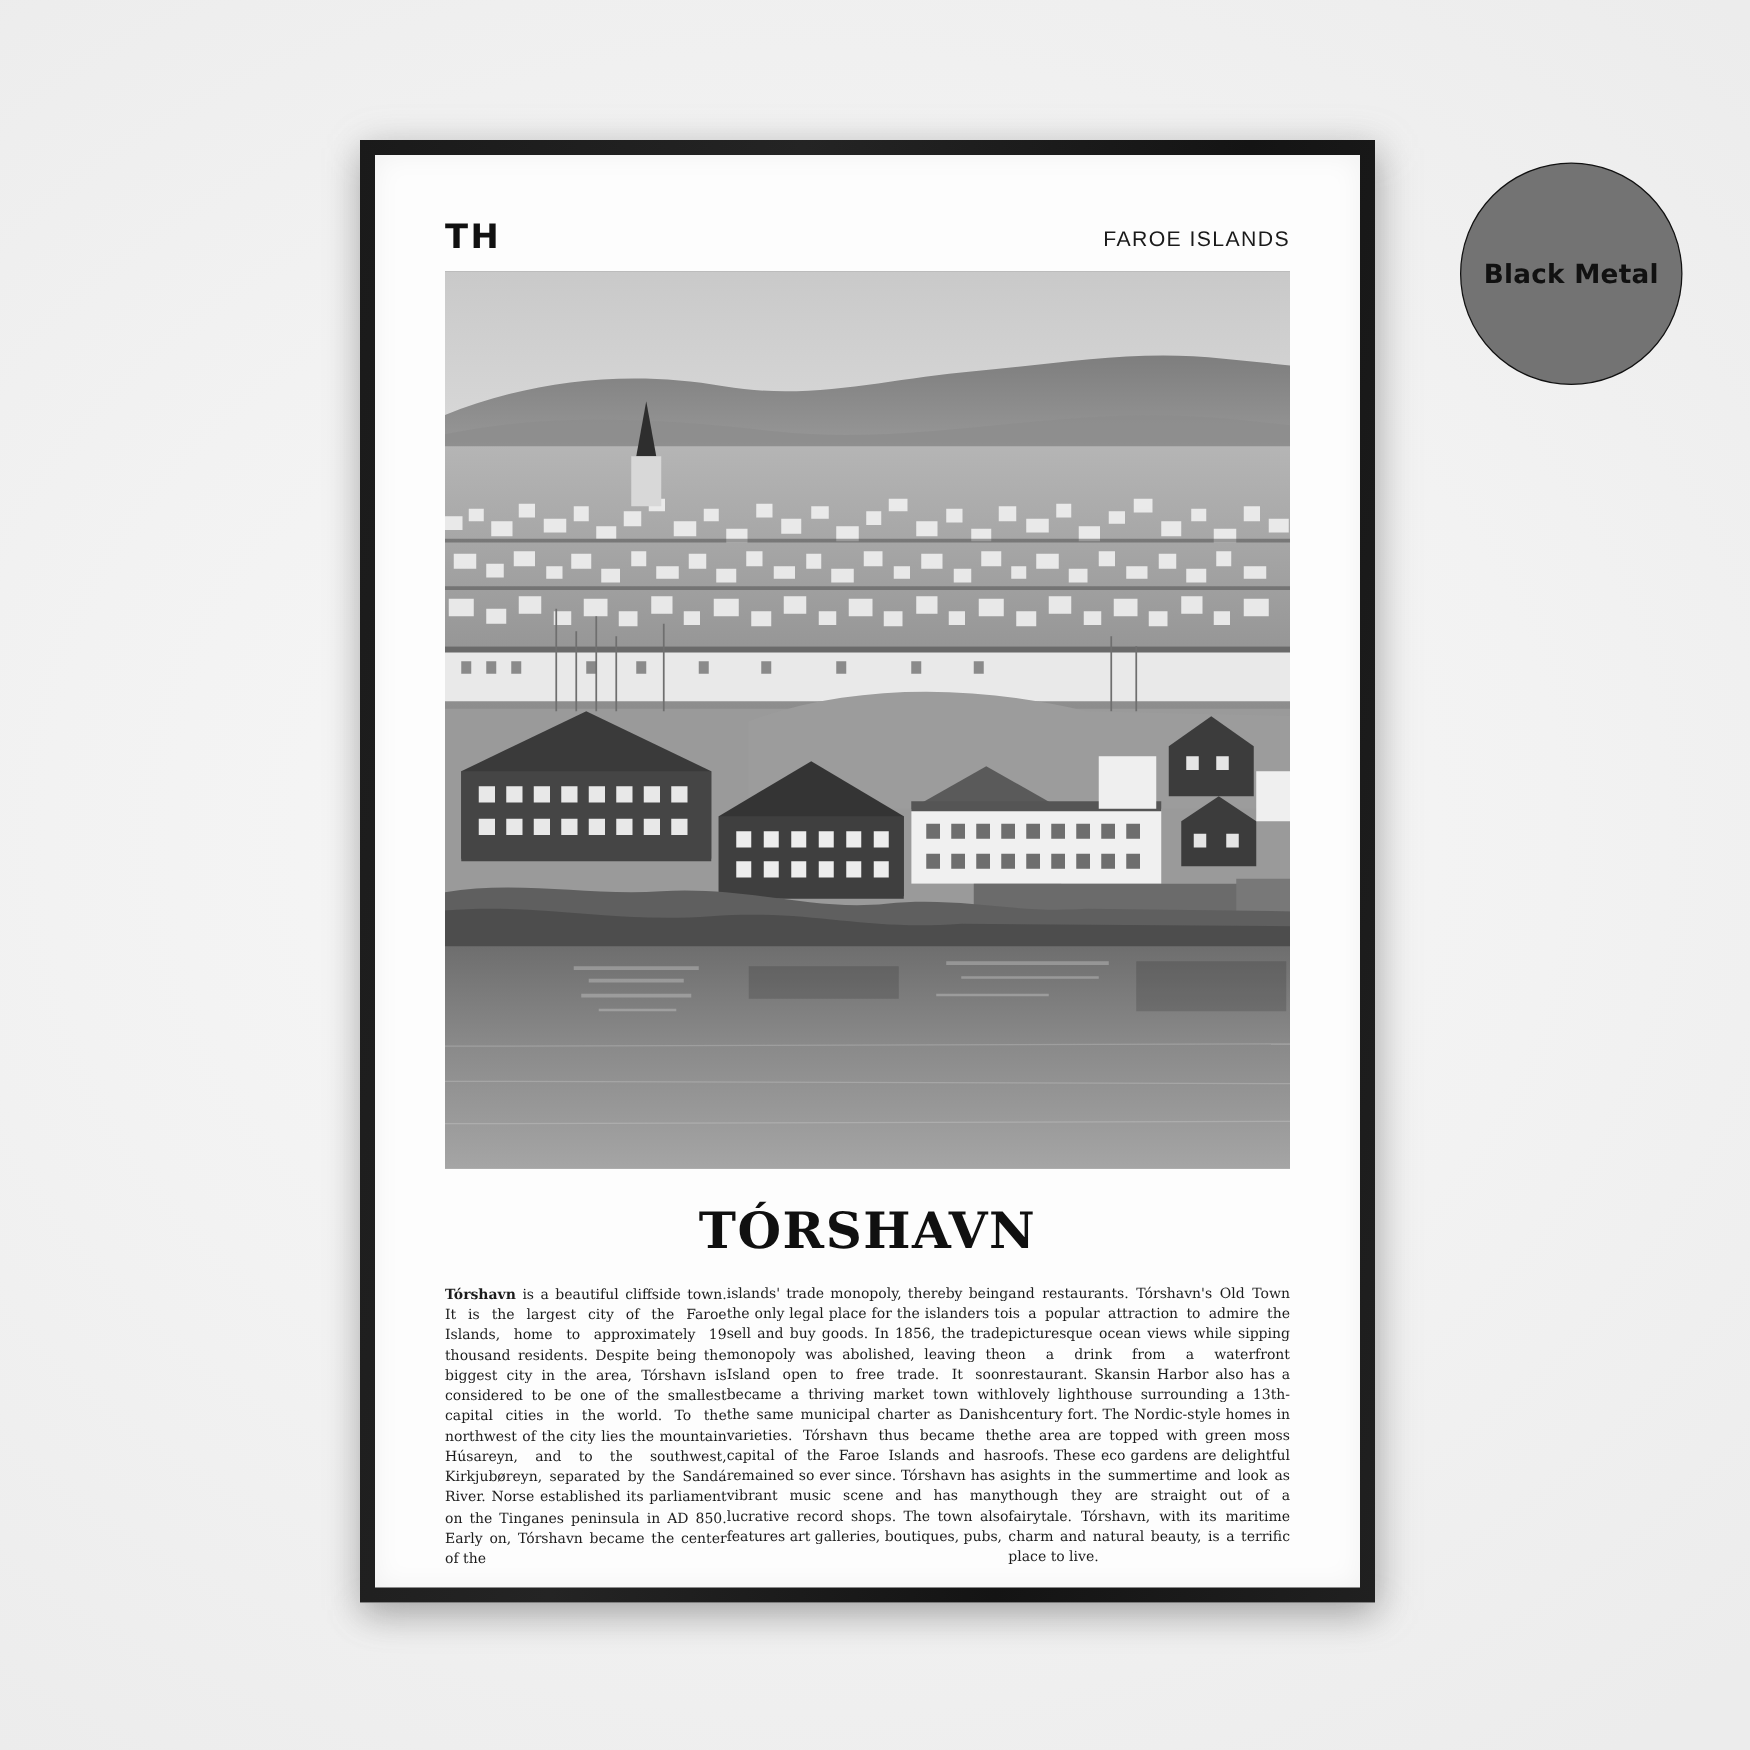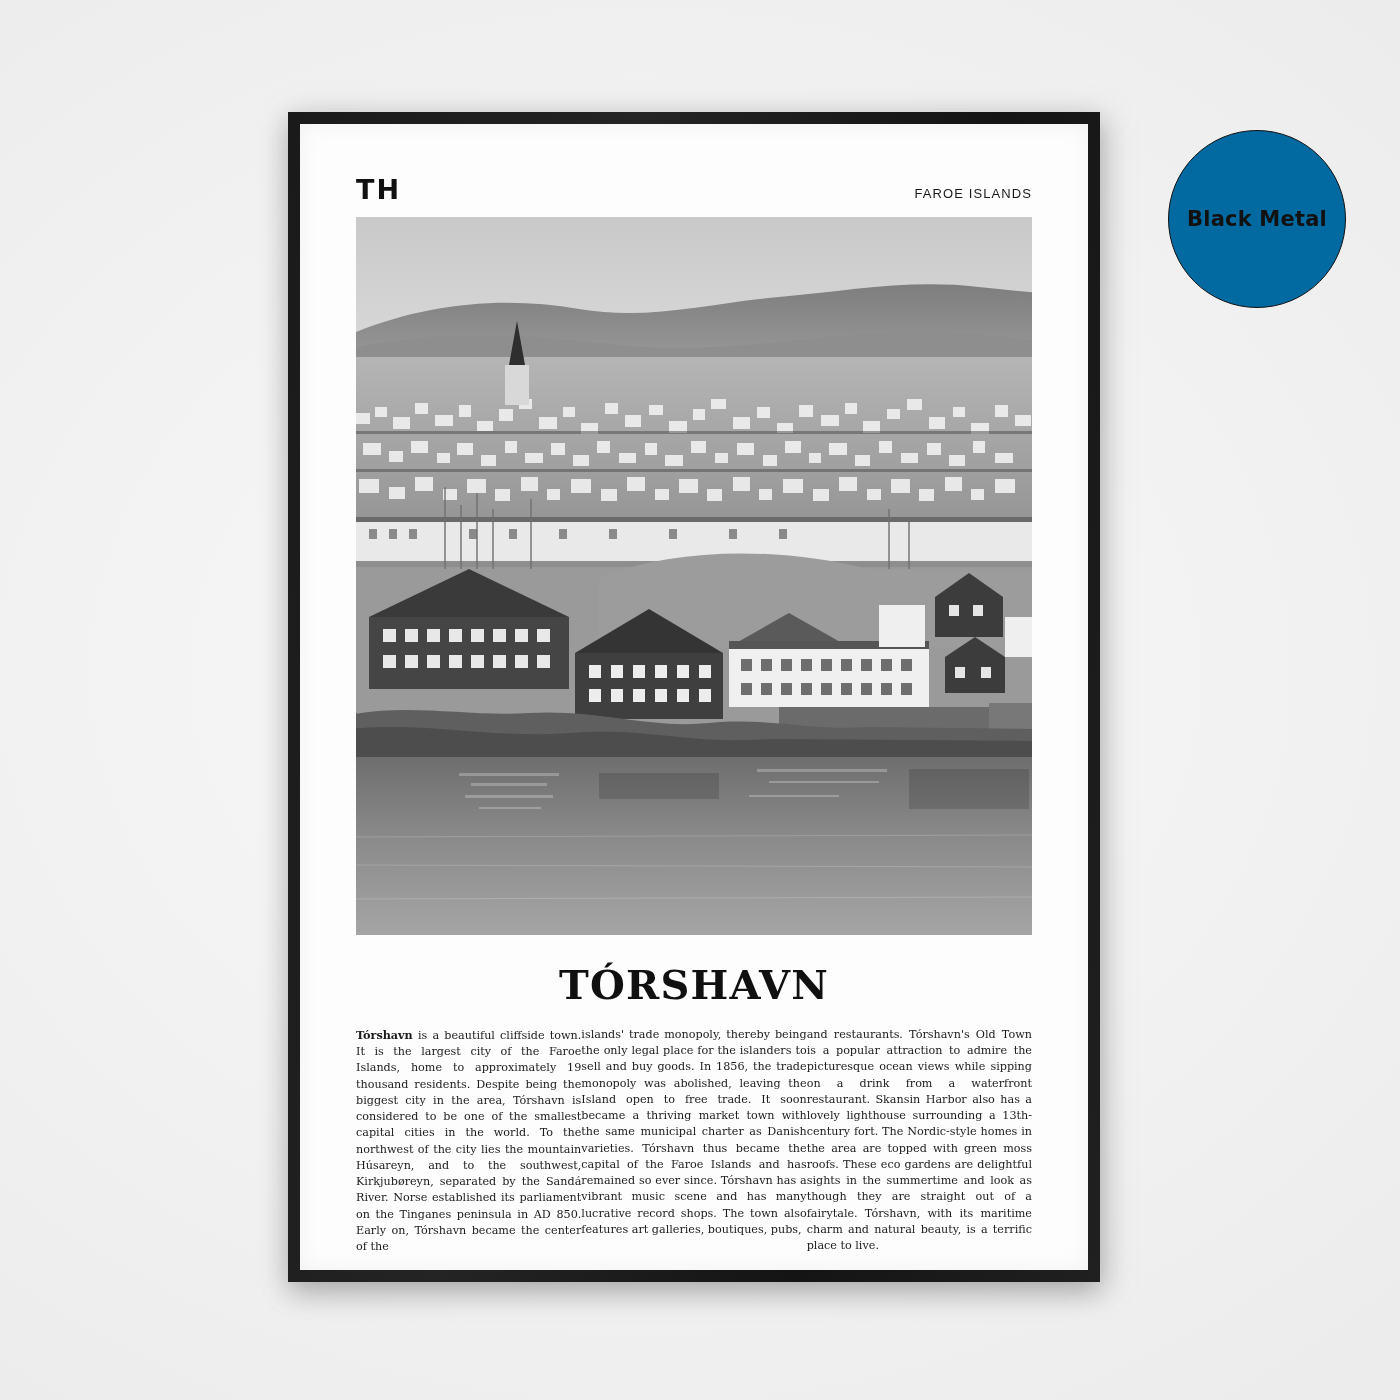--- a/index.html
+++ b/index.html
@@ -65,21 +65,21 @@
   .monogram {
     font-family: "DejaVu Sans", sans-serif;
     font-weight: 800;
     font-size: 27px;
     letter-spacing: 2px;
     color: #111;
     line-height: 1;
   }
   .country {
     font-family: "Liberation Sans", sans-serif;
-    font-size: 13px;
+    font-size: 17px;
     letter-spacing: 1.1px;
     color: #1a1a1a;
     line-height: 1;
     padding-bottom: 3px;
   }
 
   
   .photo {
     width: 100%;
     height: 718px;
@@ -119,21 +119,21 @@
 
   
   .badge {
     position: absolute;
     left: 1168px;
     top: 130px;
     width: 176px;
     height: 176px;
     border: 1.6px solid #111;
     border-radius: 50%;
-    background: #0369a1;
+    background: #737373;
     display: flex;
     align-items: center;
     justify-content: center;
   }
   .badge-text {
     font-family: "DejaVu Sans", sans-serif;
     font-weight: 700;
     font-size: 21px;
     color: #111;
     letter-spacing: 0.2px;

